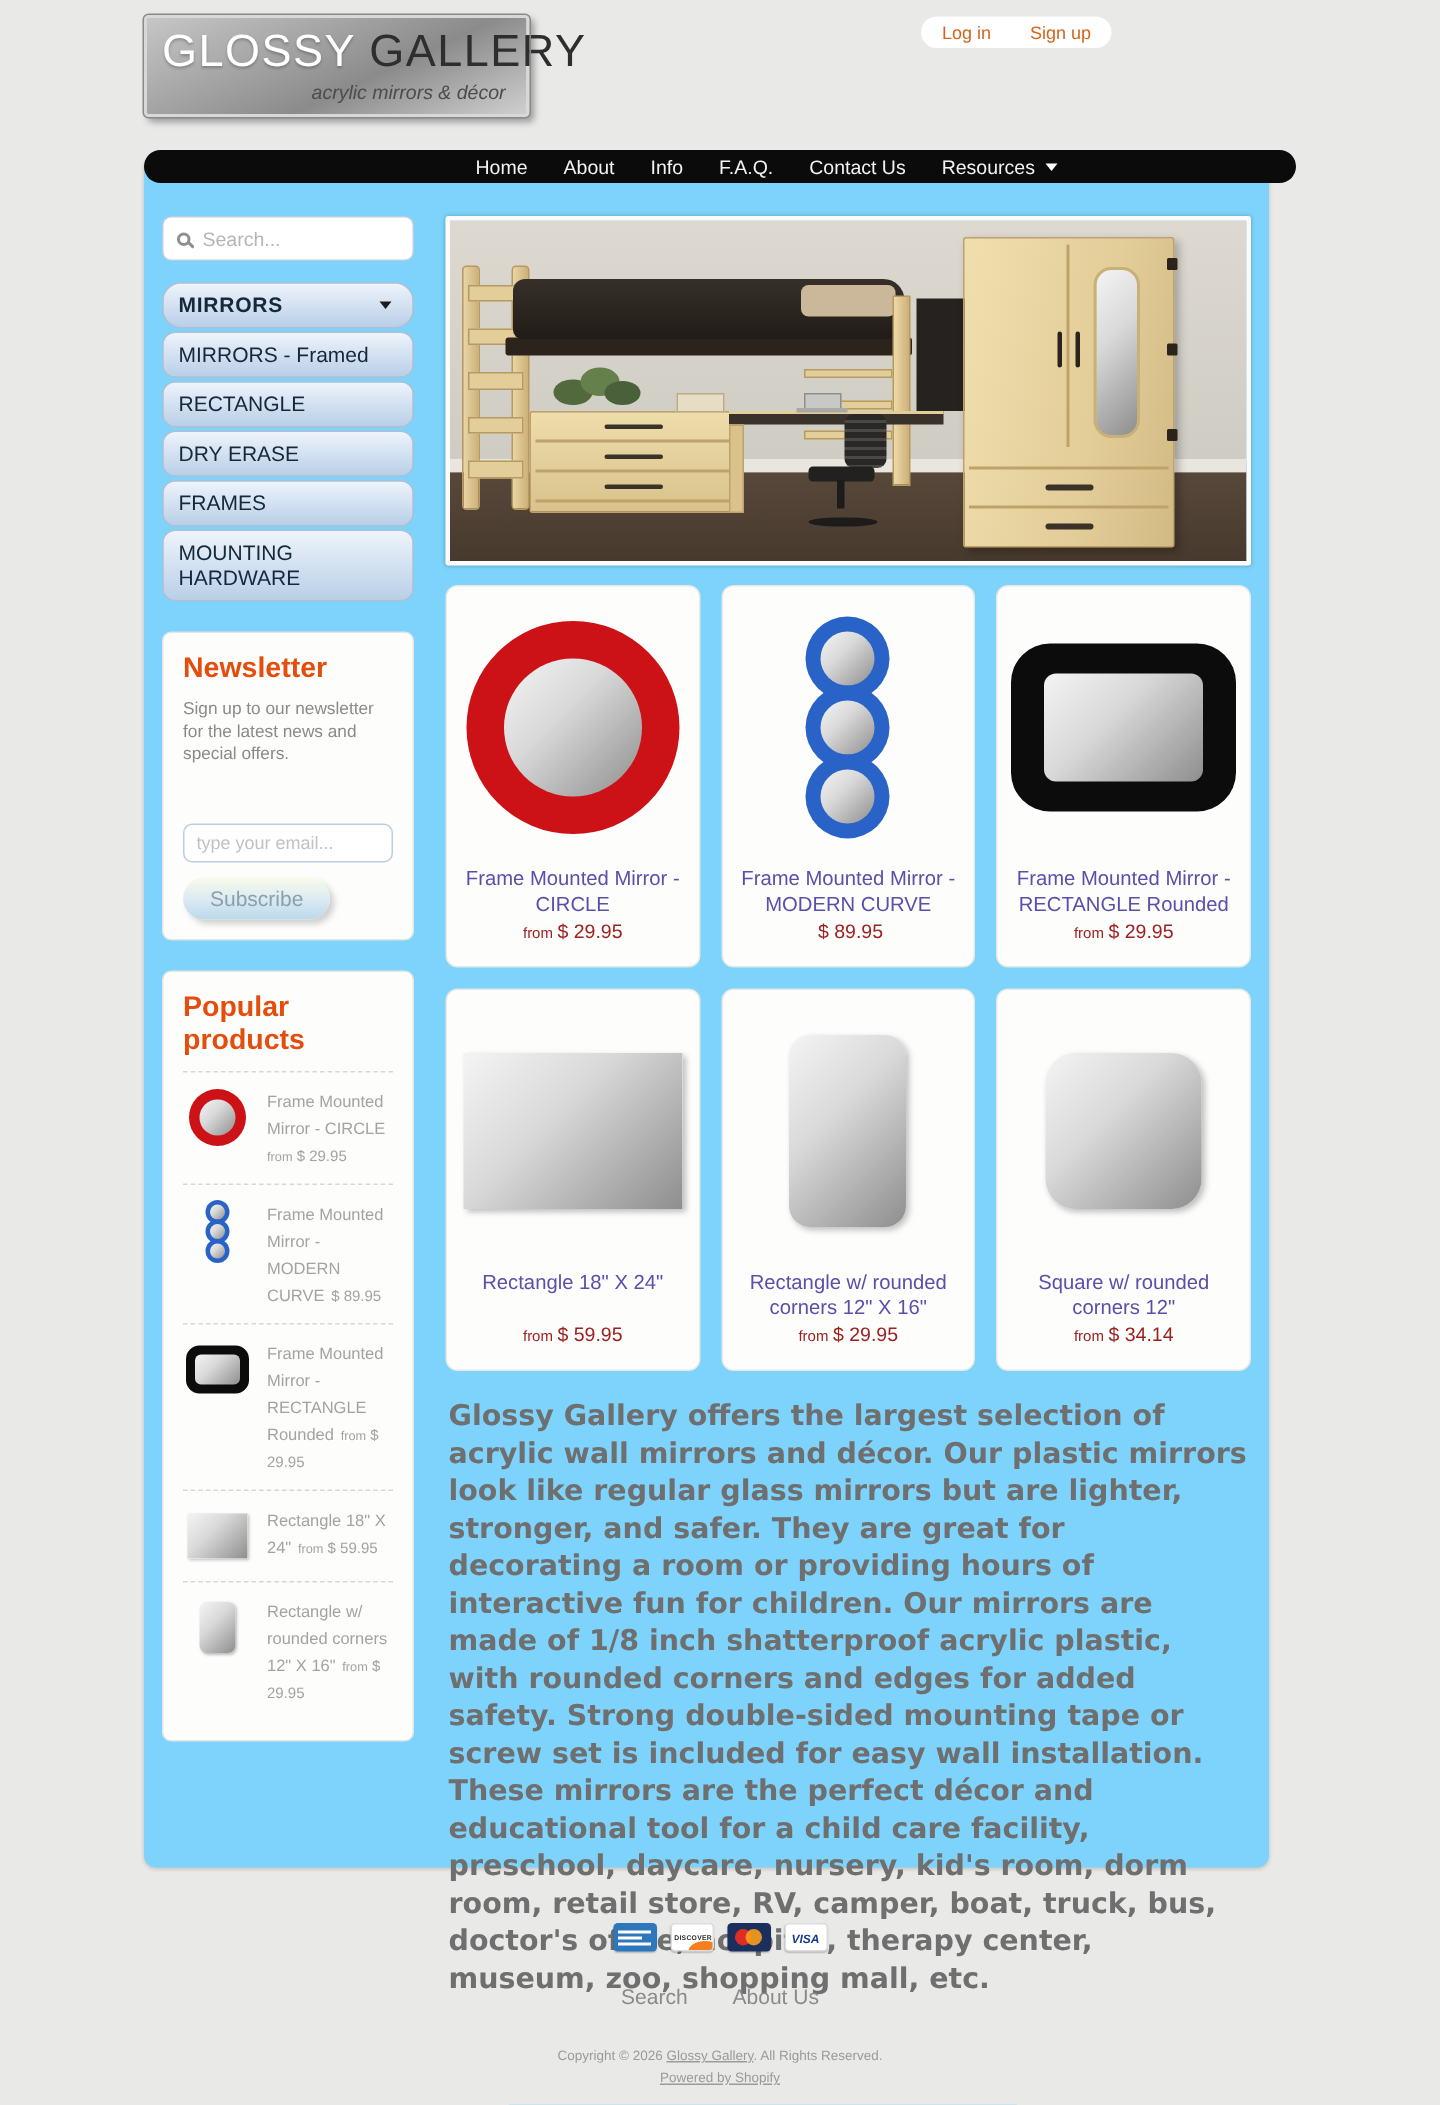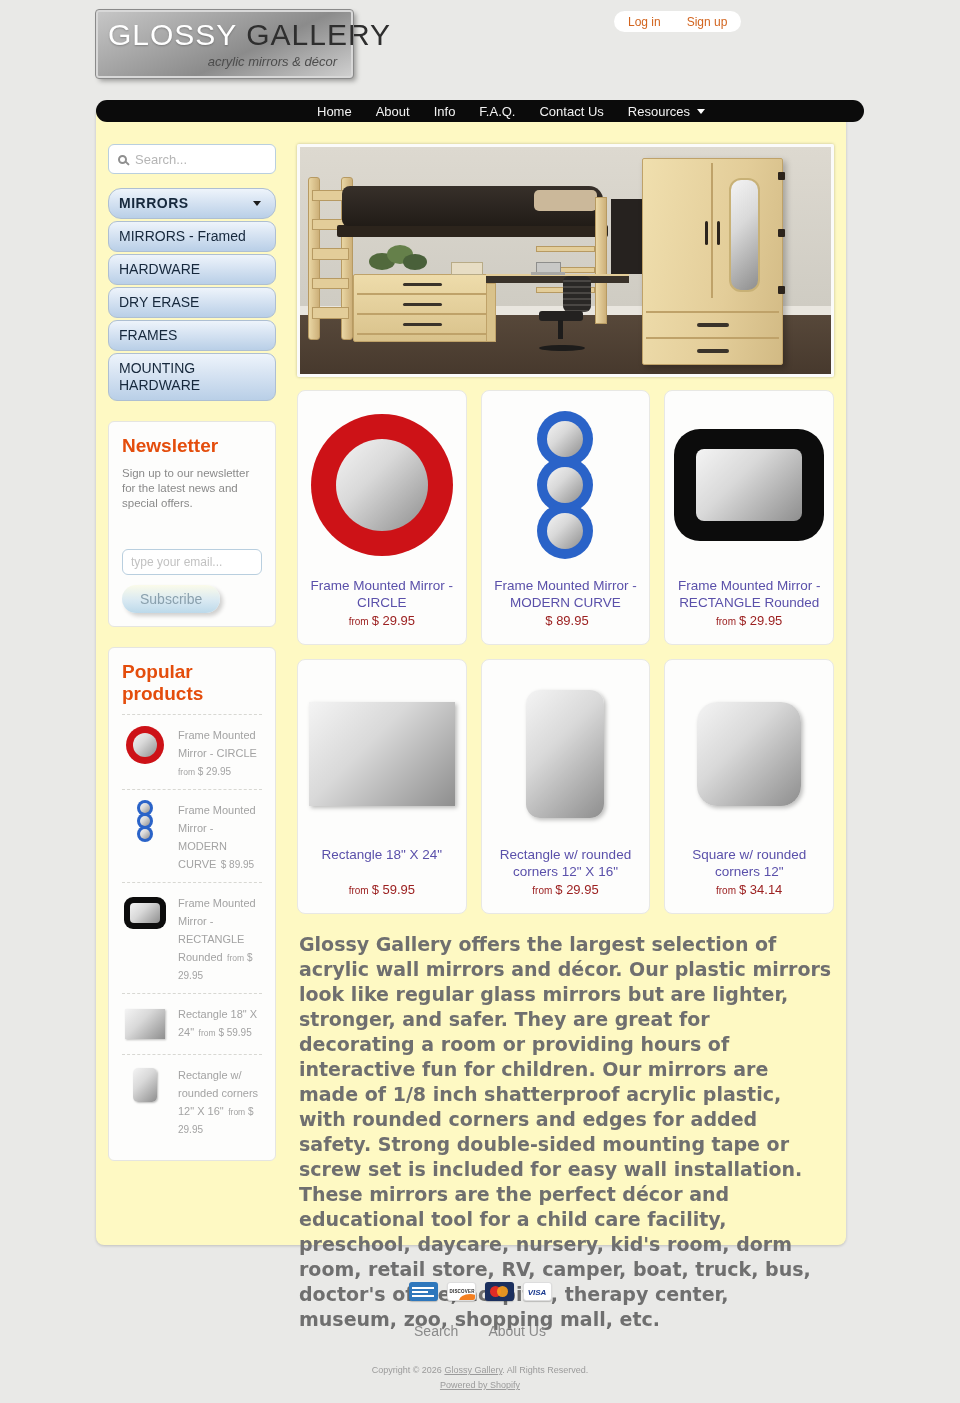--- a/index.html
+++ b/index.html
@@ -36,21 +36,21 @@
   .cart-items span { color:#2a7ca3; font-size:8.5px; text-decoration:underline; line-height:10px; }
 
   
   .navbar { position:absolute; left:96px; top:100px; width:768px; height:22px; background:#0b0b0b;
     border-radius:11px; display:flex; align-items:center; padding-left:209px; gap:0; z-index:3; }
   .nav-item { color:#f2f2f2; font-size:13px; padding:0 12px; cursor:pointer; display:flex; align-items:center; white-space:nowrap; }
   .nav-caret { width:0; height:0; border:4px solid transparent; border-top:5px solid #fff; margin-left:7px; margin-top:4px; }
 
   
   .wrapper { position:absolute; left:96px; top:104px; width:750px; height:1141px;
-    background:#fef9c3; border-radius:8px; box-shadow:0 1px 3px rgba(0,0,0,.18);
+    background:#7dd3fc; border-radius:8px; box-shadow:0 1px 3px rgba(0,0,0,.18);
     padding:40px 12px 20px 12px; display:flex; gap:21px; }
 
   
   .sidebar { width:168px; flex:none; }
   .searchbox { height:30px; background:#fff; border:1px solid #b9cfdf; border-radius:6px;
     display:flex; align-items:center; padding:0 9px; gap:8px; }
   .mag-icon { width:9px; height:9px; border:2px solid #8f8f8f; border-radius:50%; position:relative; flex:none; }
   .mag-icon::after { content:""; position:absolute; width:6px; height:2px; background:#8f8f8f;
     transform:rotate(45deg); right:-5px; bottom:-2px; border-radius:1px; }
   .searchbox input { border:none; outline:none; width:100%; font-size:13px; color:#555; background:transparent;
@@ -239,21 +239,21 @@
 
       <div class="menu">
         <div class="menu-item head">
             <span>MIRRORS</span>
             <span class="menu-caret"></span>
           </div>
         <div class="menu-item">
             <span>MIRRORS - Framed</span>
           </div>
         <div class="menu-item">
-            <span>HARDWARE</span>
+            <span>RECTANGLE</span>
           </div>
         <div class="menu-item">
             <span>DRY ERASE</span>
           </div>
         <div class="menu-item">
             <span>FRAMES</span>
           </div>
         <div class="menu-item">
             <span>MOUNTING HARDWARE</span>
           </div>

